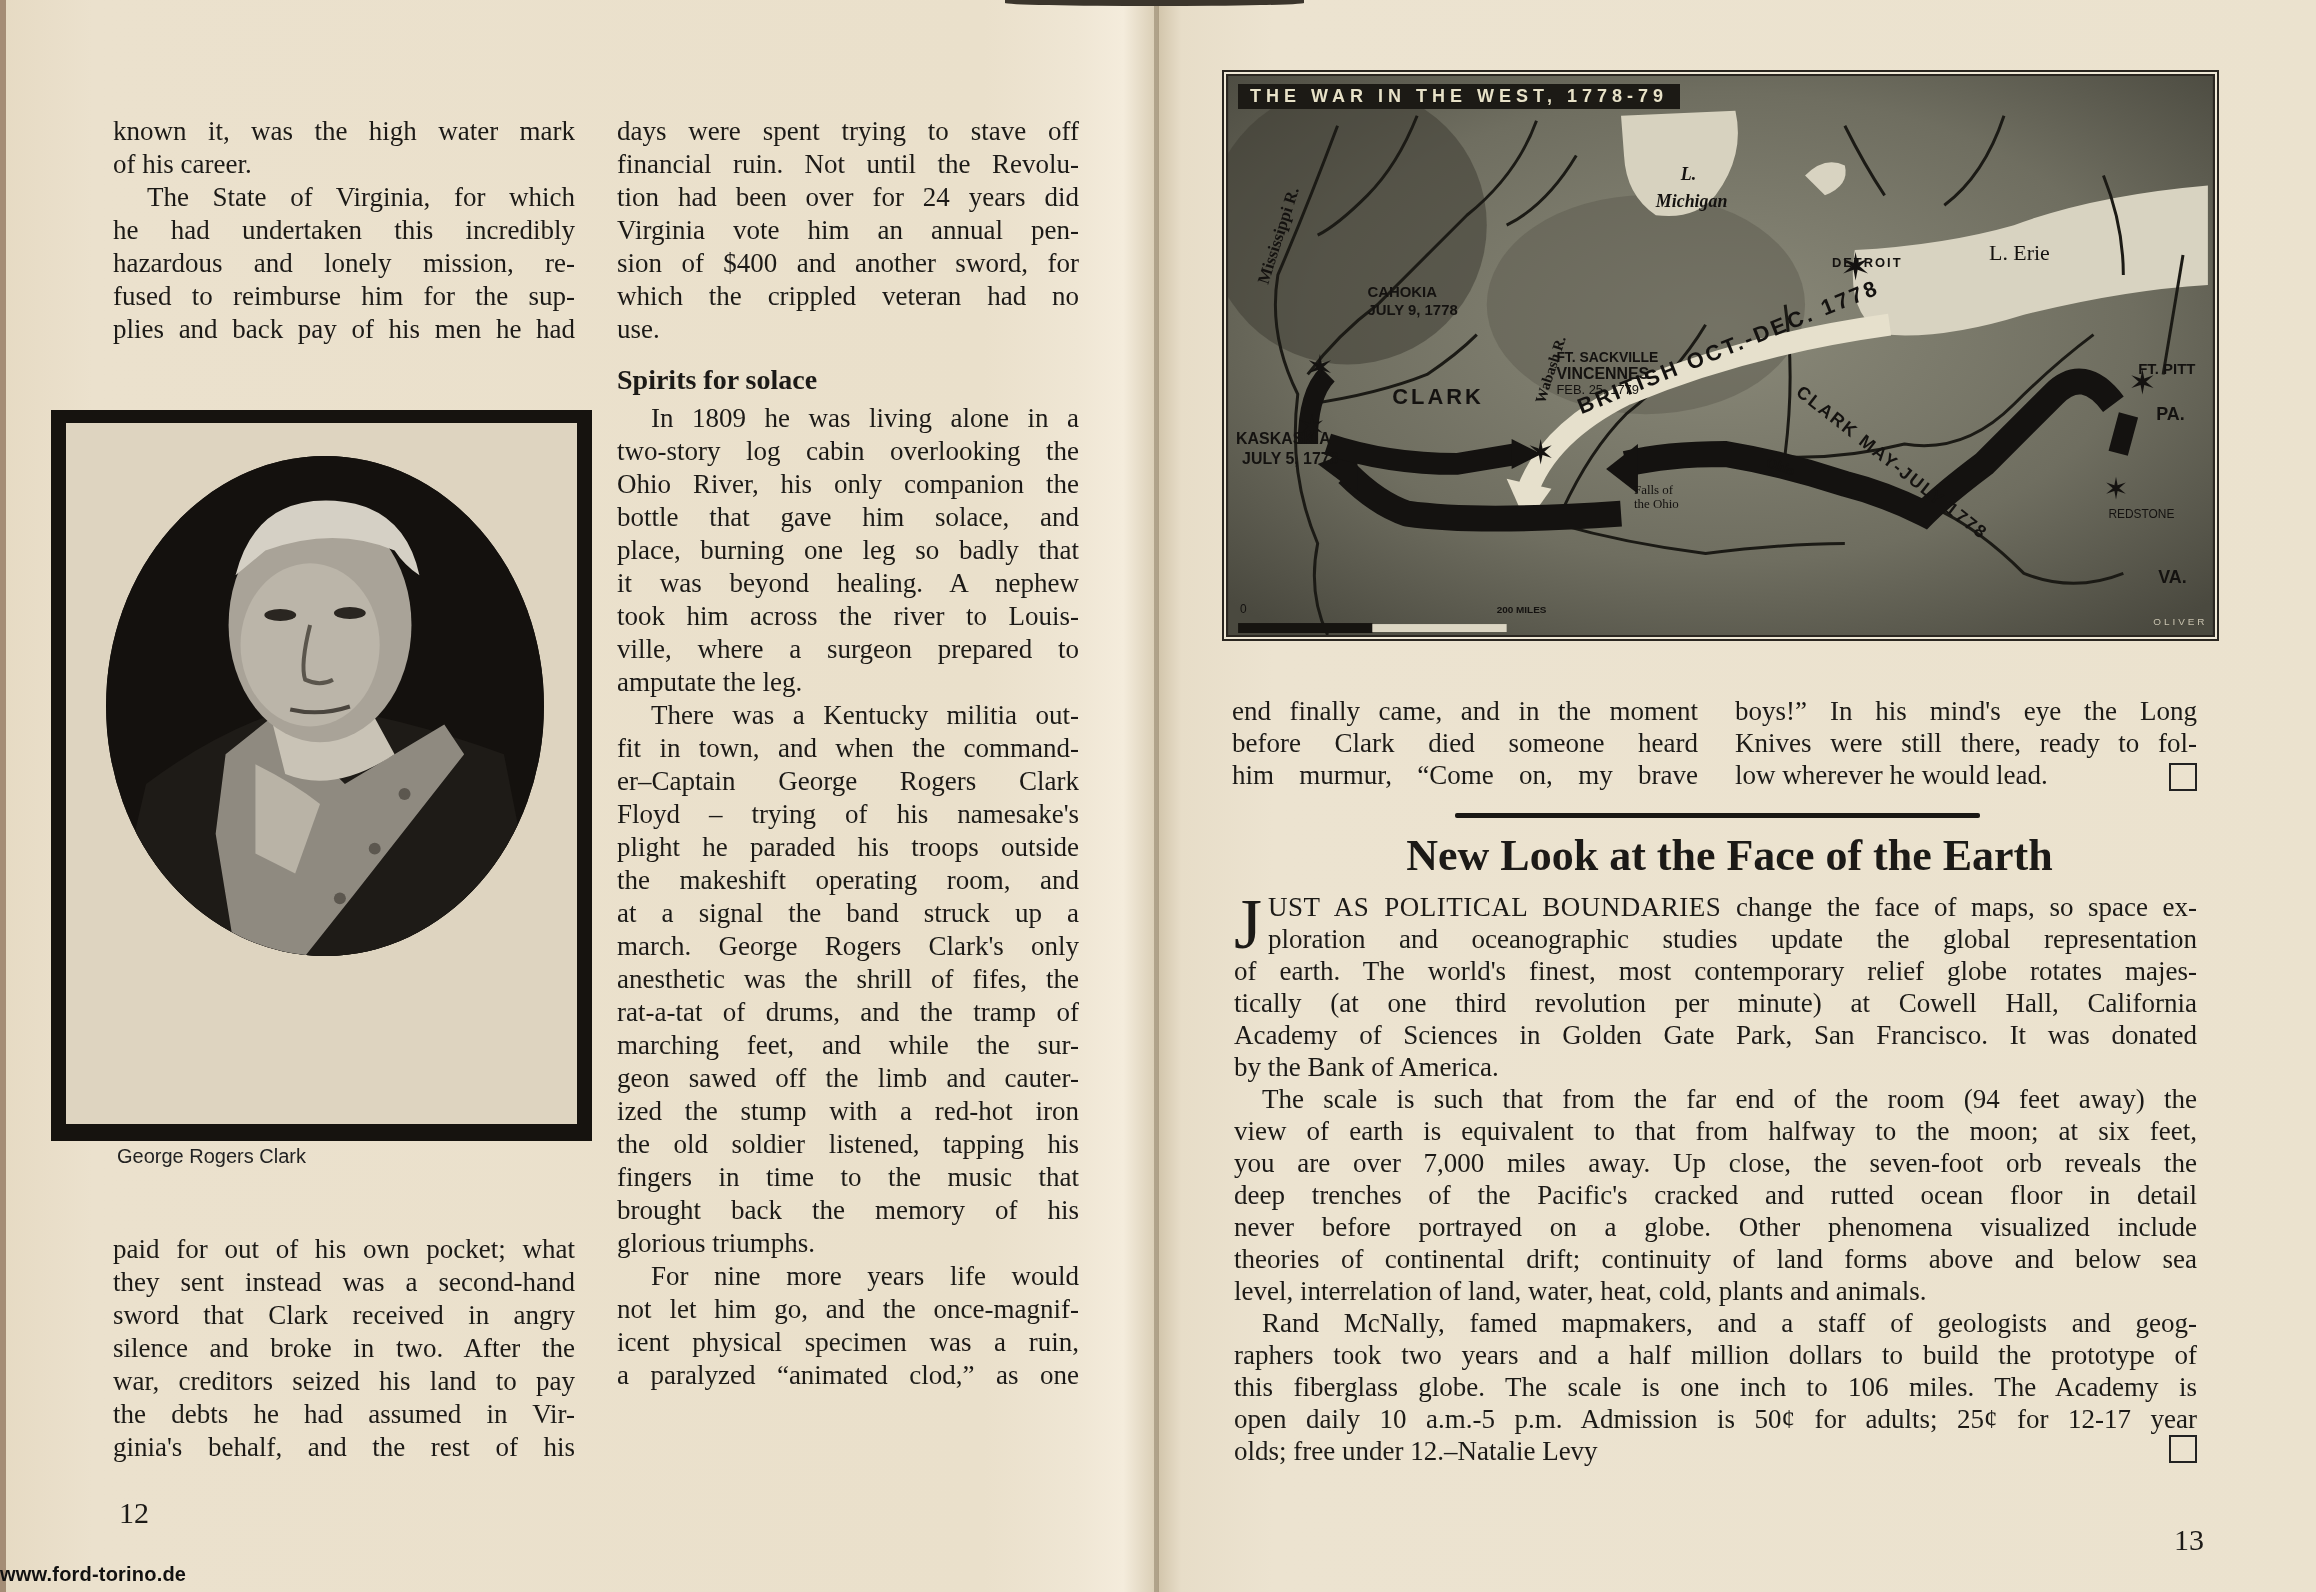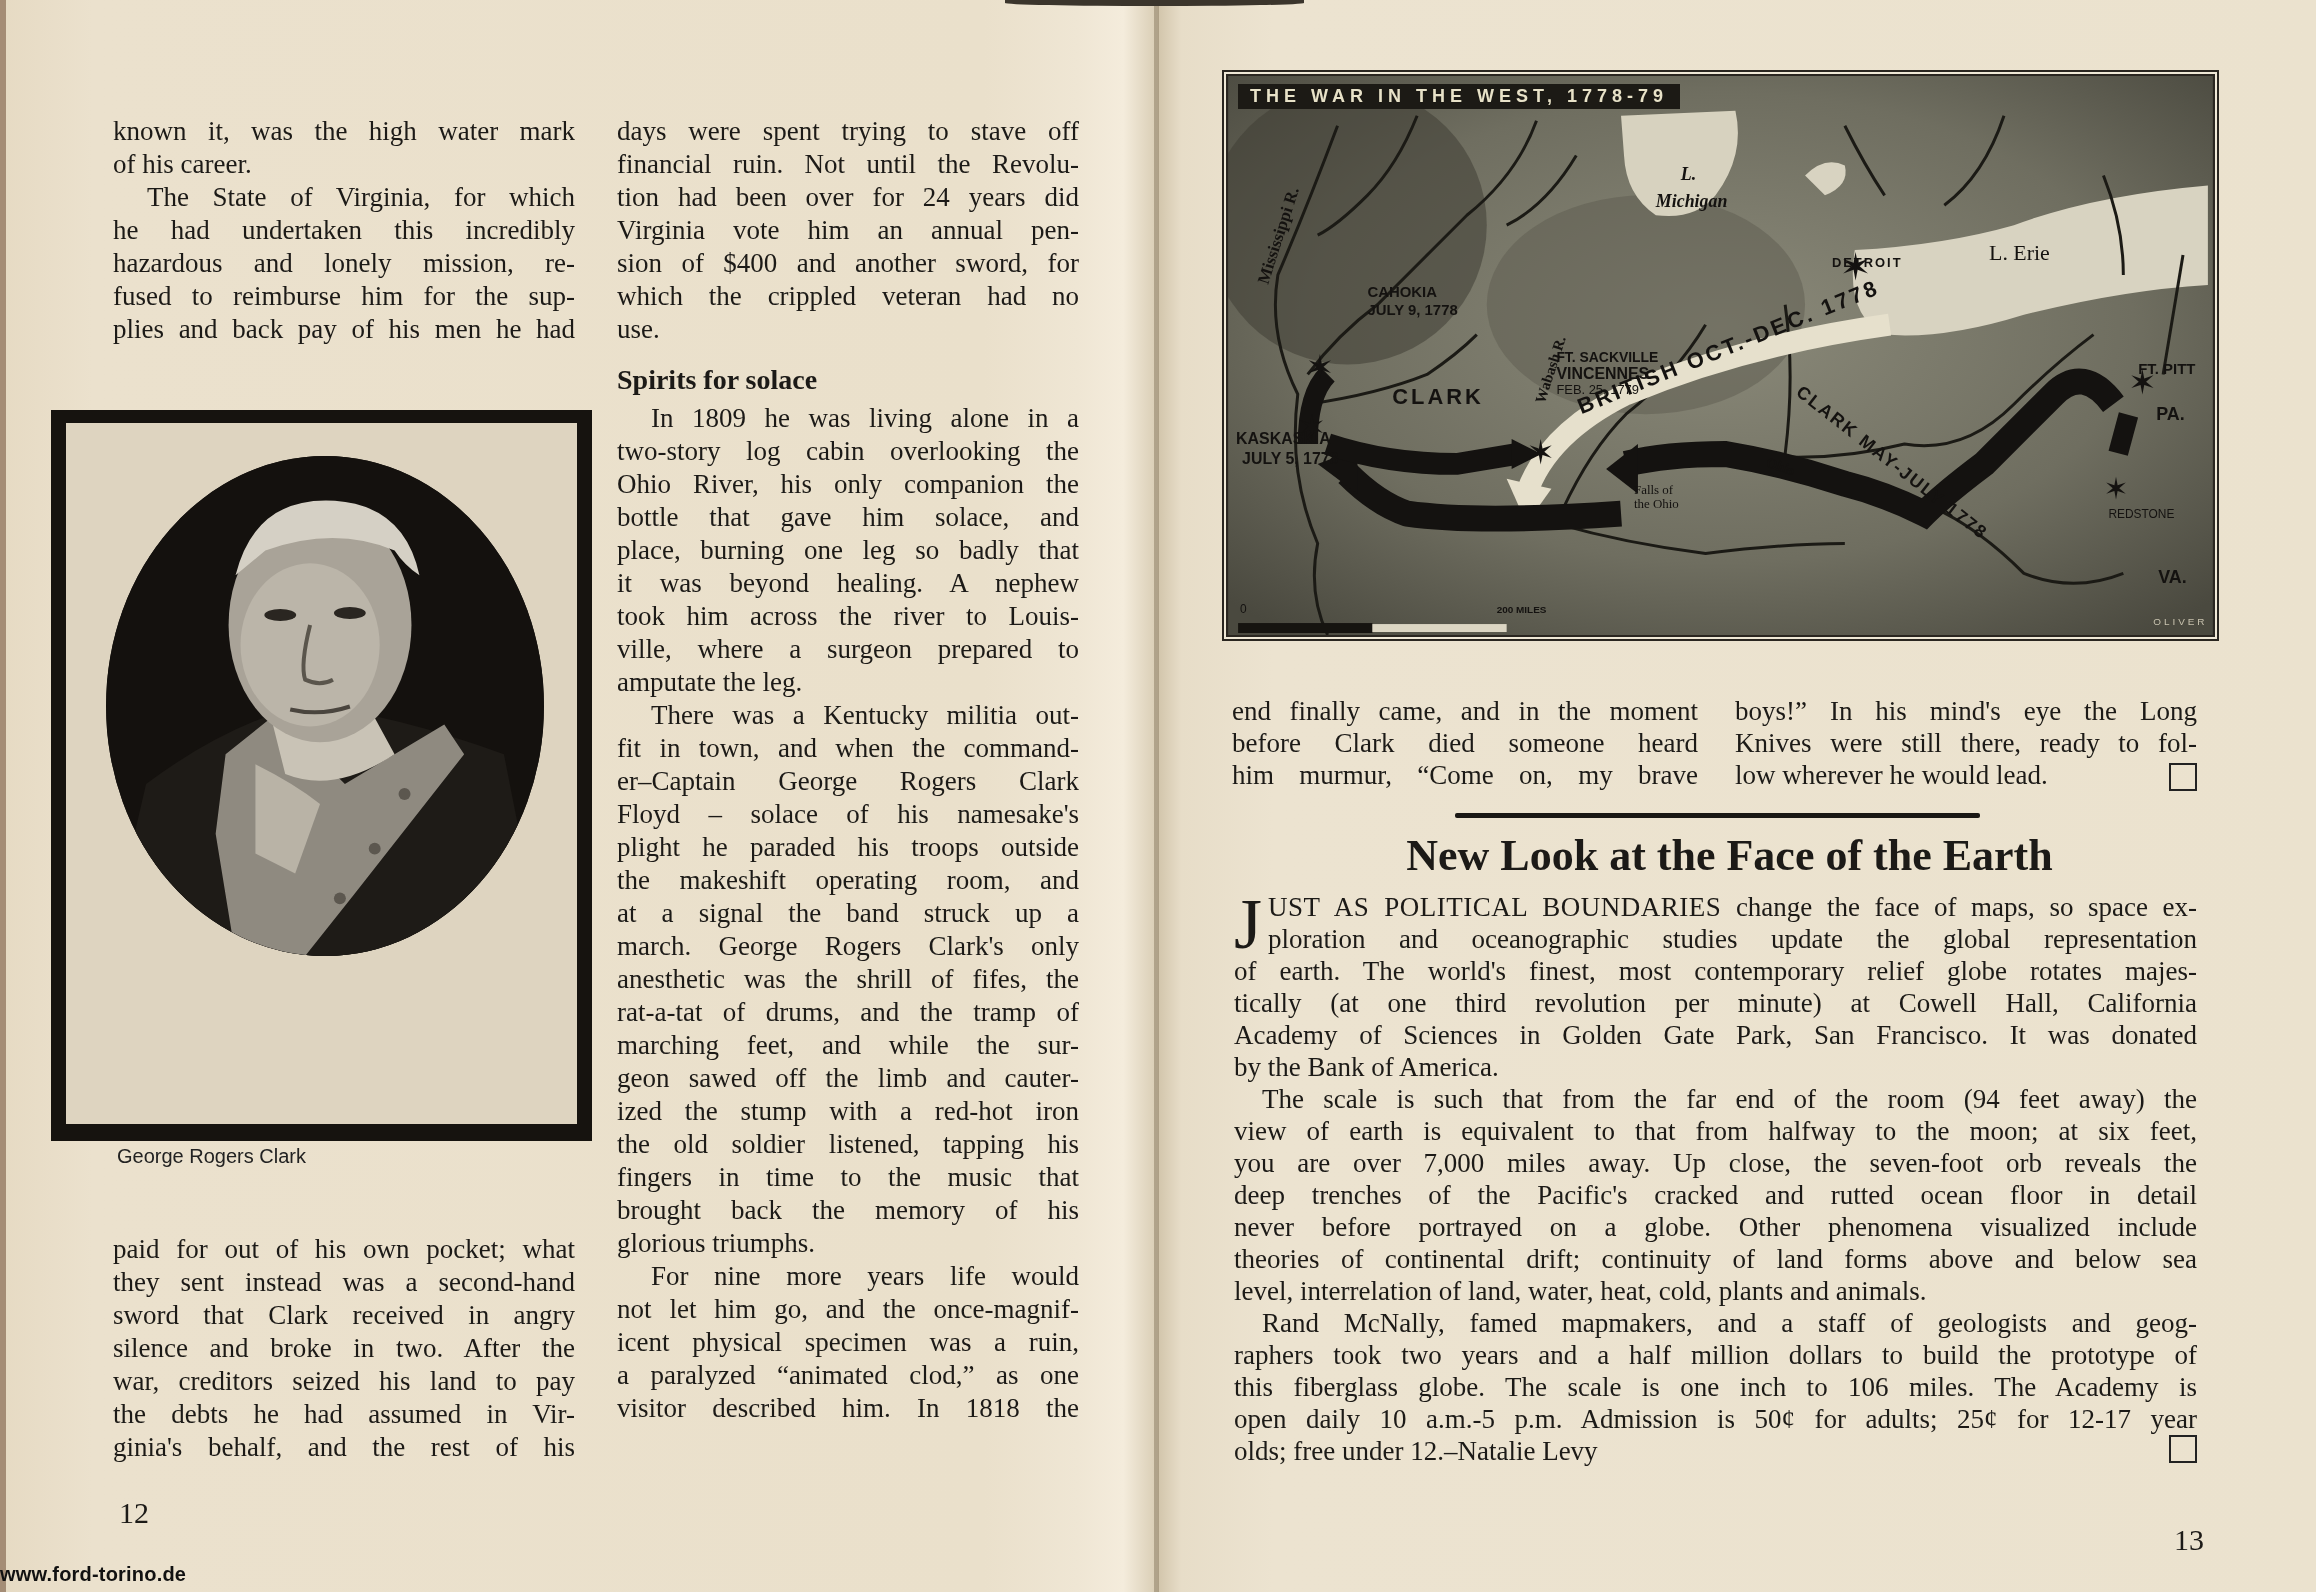--- a/index.html
+++ b/index.html
@@ -132,41 +132,40 @@
         <span class="ln">place, burning one leg so badly that</span>
         <span class="ln">it was beyond healing. A nephew</span>
         <span class="ln">took him across the river to Louis-</span>
         <span class="ln">ville, where a surgeon prepared to</span>
         <span class="ln last">amputate the leg.</span>
       </div>
       <div>
         <span class="ln" style="padding-left: 34px;">There was a Kentucky militia out-</span>
         <span class="ln">fit in town, and when the command-</span>
         <span class="ln">er–Captain George Rogers Clark</span>
-        <span class="ln">Floyd – solace of his namesake's</span>
+        <span class="ln">Floyd – trying of his namesake's</span>
         <span class="ln">plight he paraded his troops outside</span>
         <span class="ln">the makeshift operating room, and</span>
         <span class="ln">at a signal the band struck up a</span>
         <span class="ln">march. George Rogers Clark's only</span>
         <span class="ln">anesthetic was the shrill of fifes, the</span>
         <span class="ln">rat-a-tat of drums, and the tramp of</span>
         <span class="ln">marching feet, and while the sur-</span>
         <span class="ln">geon sawed off the limb and cauter-</span>
         <span class="ln">ized the stump with a red-hot iron</span>
         <span class="ln">the old soldier listened, tapping his</span>
         <span class="ln">fingers in time to the music that</span>
         <span class="ln">brought back the memory of his</span>
         <span class="ln last">glorious triumphs.</span>
       </div>
       <div>
         <span class="ln" style="padding-left: 34px;">For nine more years life would</span>
         <span class="ln">not let him go, and the once-magnif-</span>
         <span class="ln">icent physical specimen was a ruin,</span>
         <span class="ln">a paralyzed “animated clod,” as one</span>
-        <span class="ln">visitor described him. In 1818 the</span>
       </div>
     </div>
 </div>
 
 <div class="pagenum pn-left">12</div>
 <div class="watermark">www.ford-torino.de</div>
 
 <div class="map">
   <svg width="985" height="559" viewBox="0 0 990 562">
     <defs>

